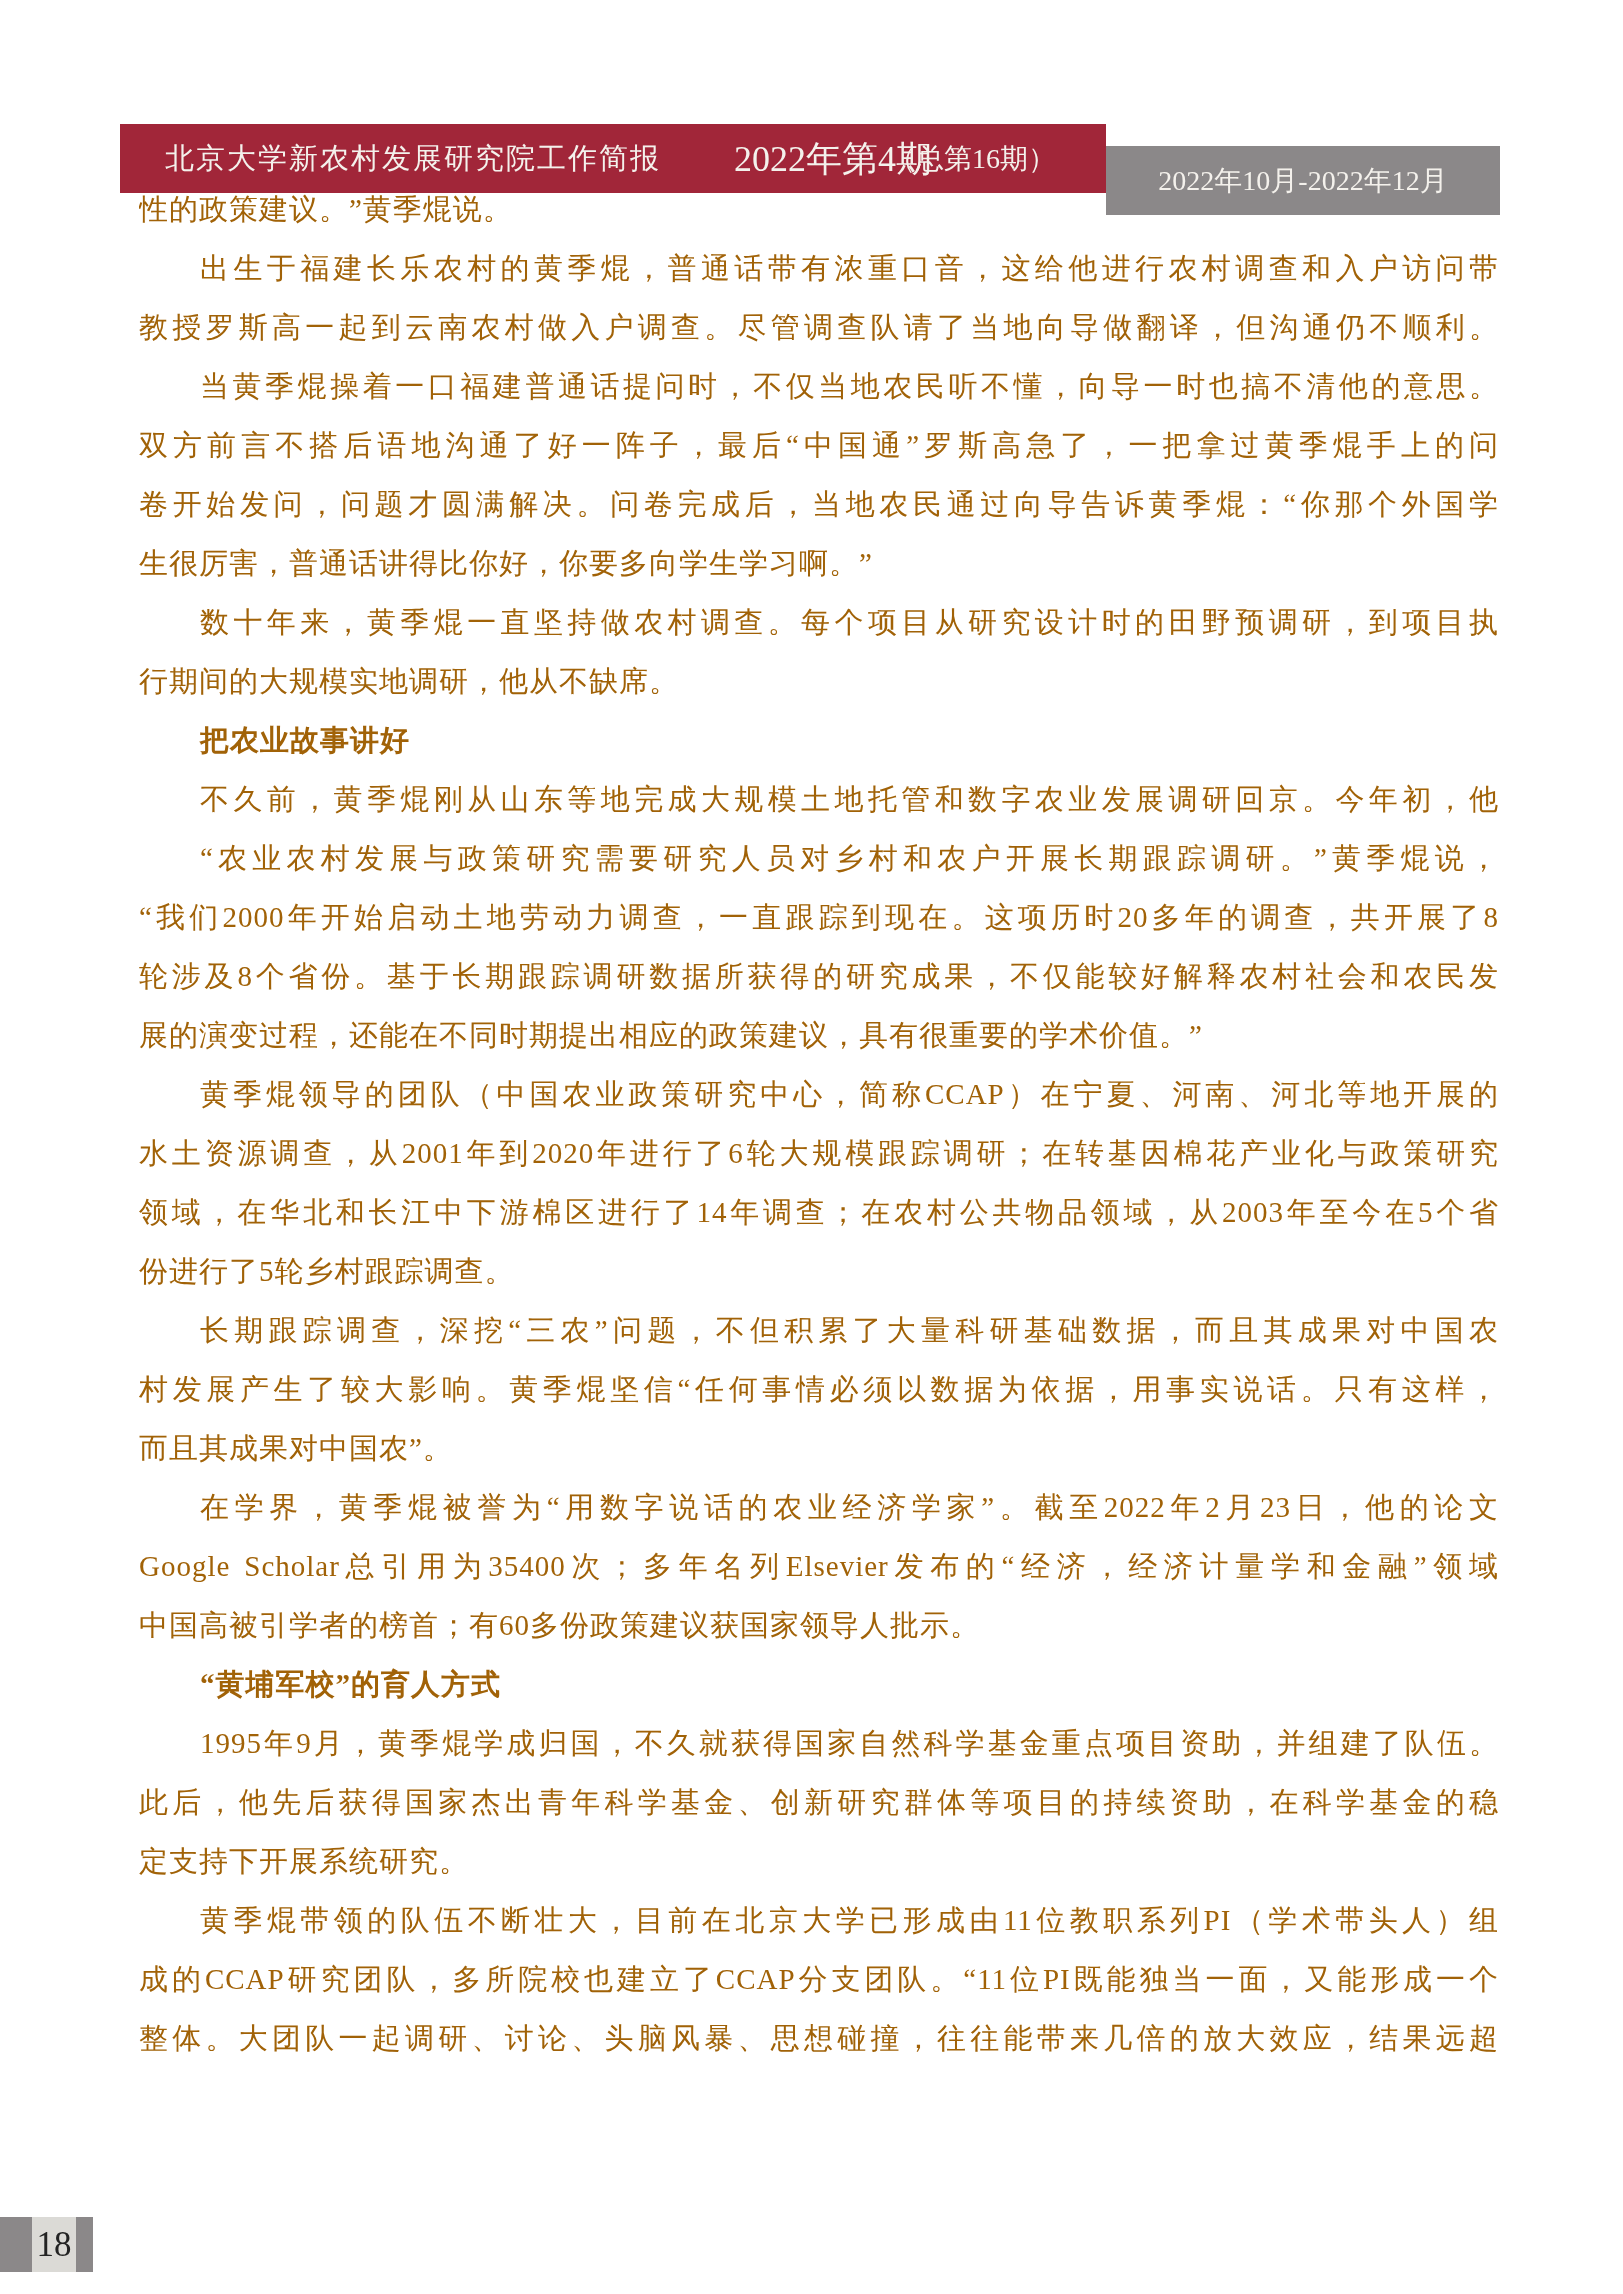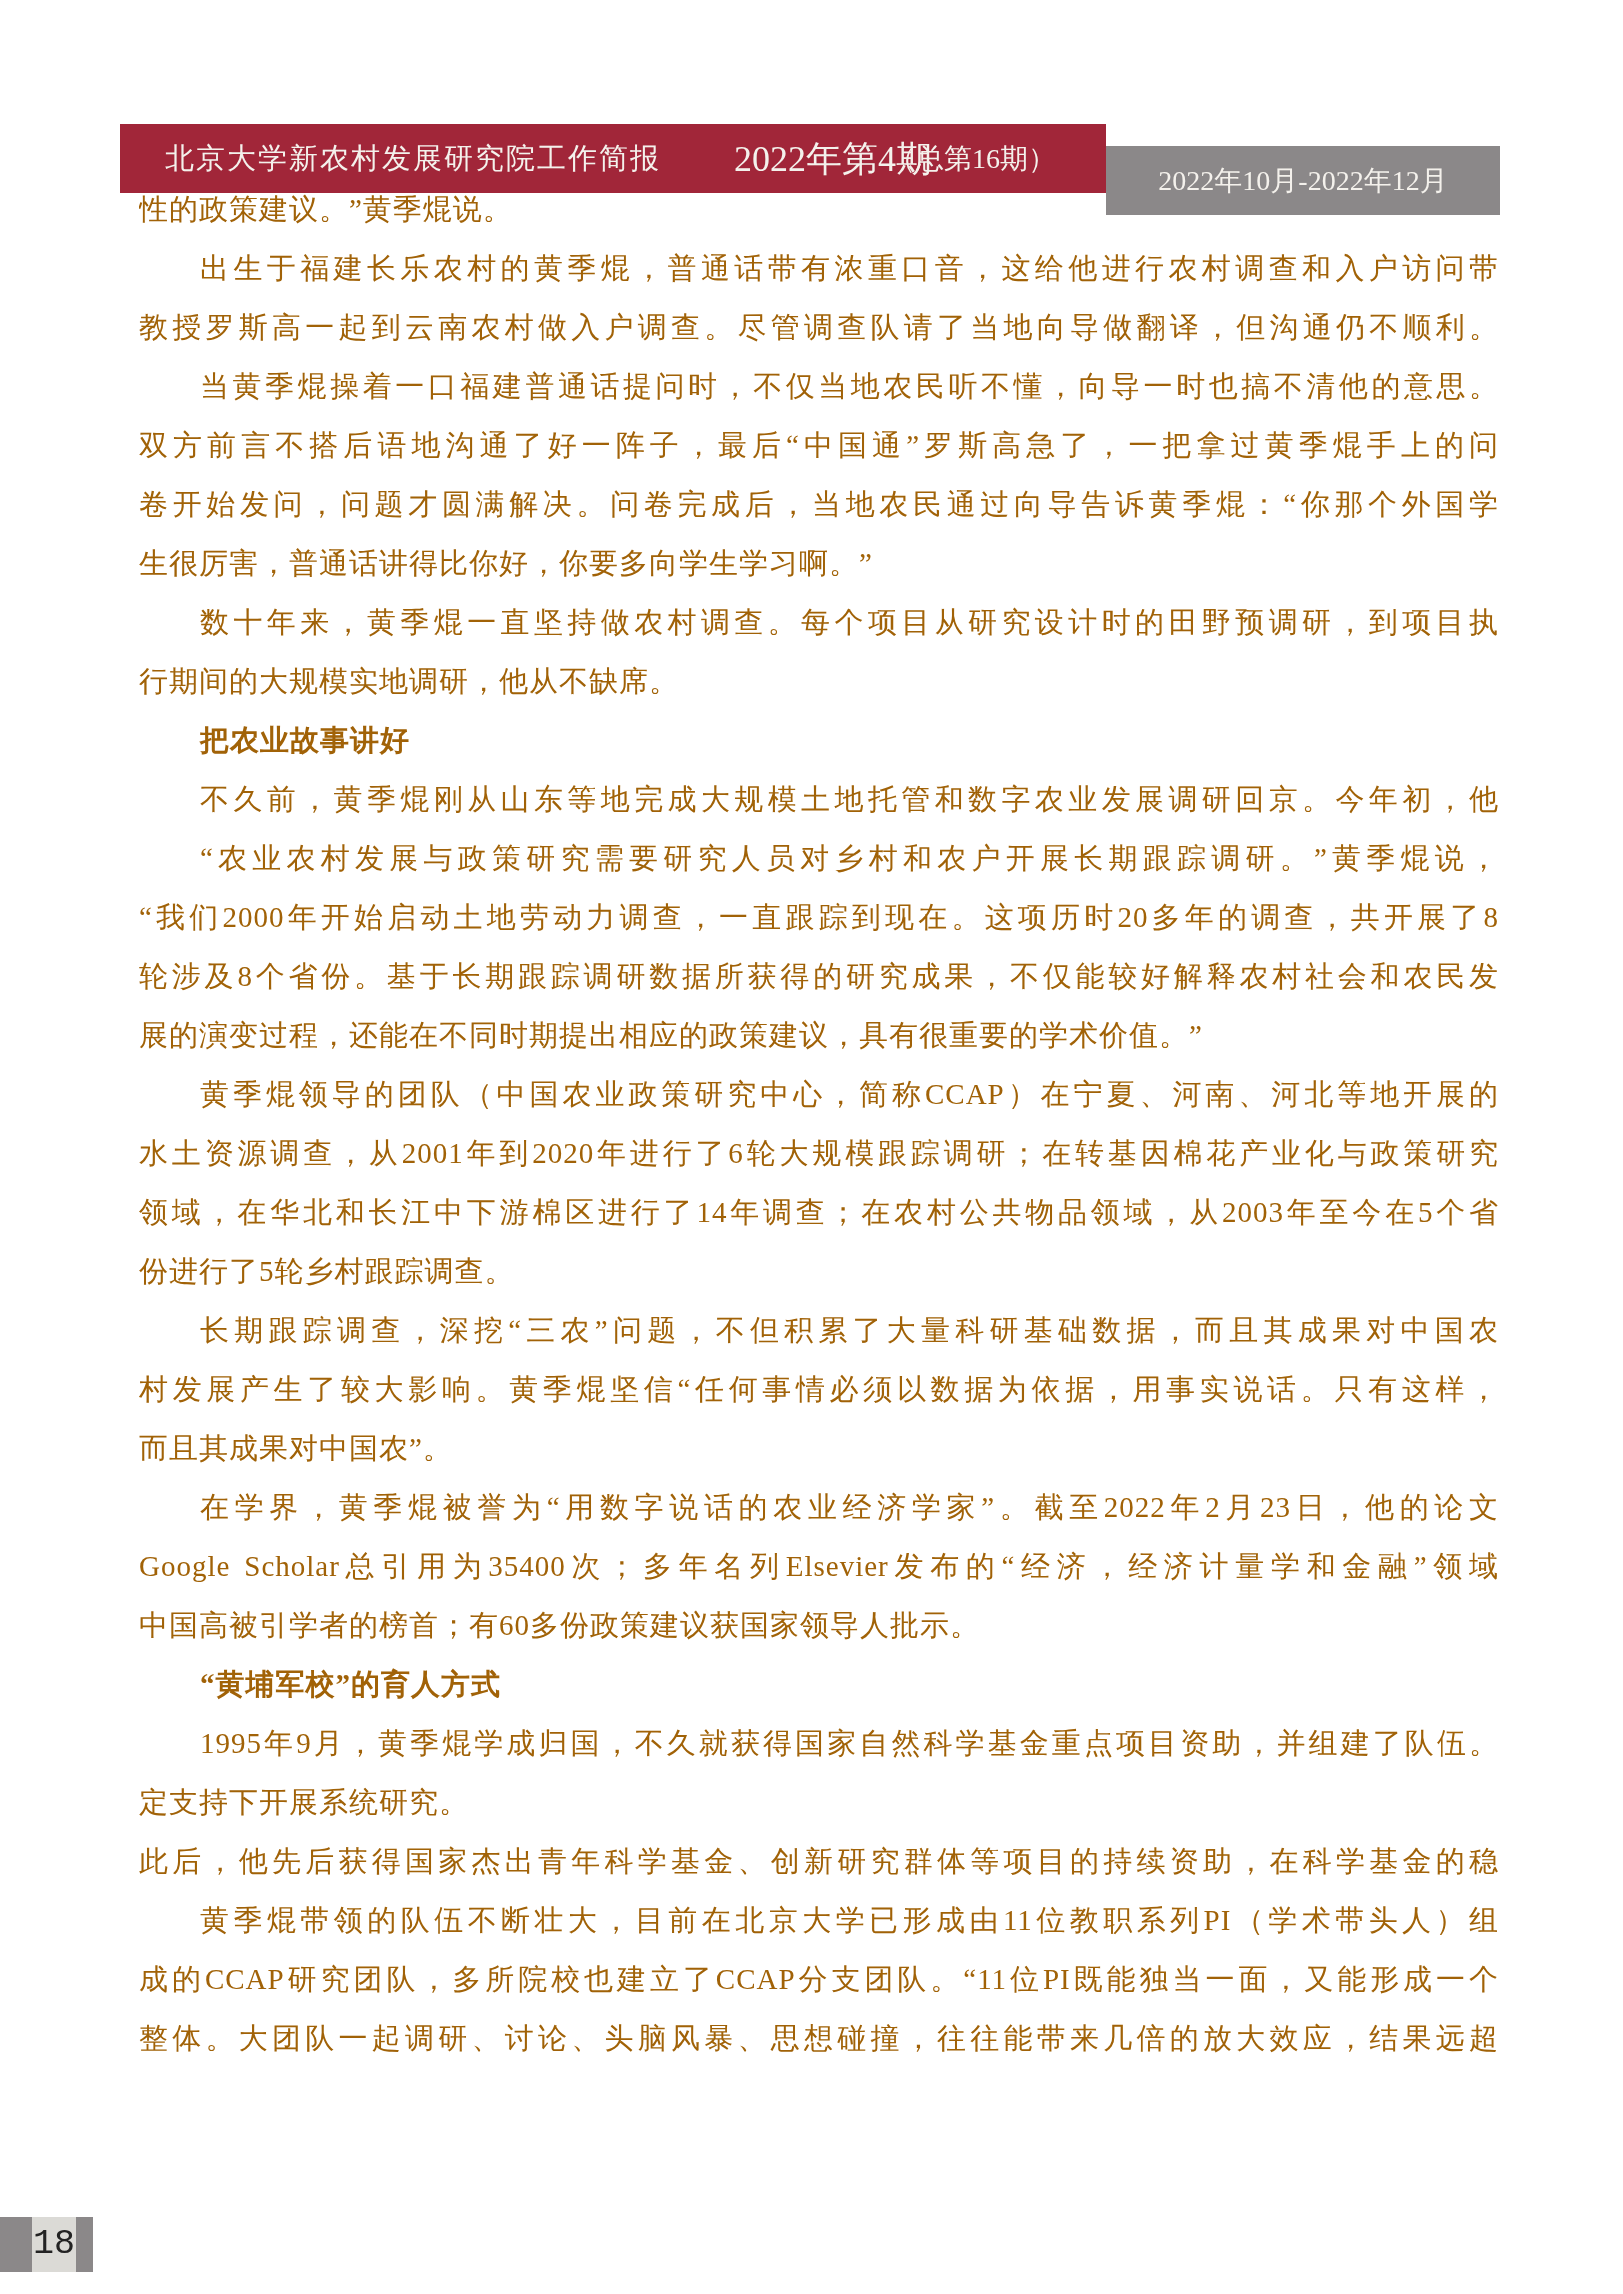--- a/index.html
+++ b/index.html
@@ -45,21 +45,21 @@
     height:59px;line-height:59px;font-size:29px;
     text-align:justify;text-align-last:left;
     overflow:hidden;white-space:normal;
     letter-spacing:1px;
   }
   .line.fill{text-align-last:justify;}
   .line.indent{text-indent:61px;}
   .line.bold{font-weight:700;}
 
   
-  .footer-badge{position:absolute;left:0;top:2217px;height:55px;width:72px;font-family:Liberation Mono, monospace;}
+  .footer-badge{position:absolute;left:0;top:2217px;height:55px;width:72px;}
   .fg{position:absolute;top:0;height:55px;background:var(--gray,#8b8889);}
   .fg-left{left:0;width:32px;}
   .fg-right{left:76px;width:16.7px;}
   .fnum{
     position:absolute;left:32px;top:0;width:44px;height:55px;
     background:#dbdad6;color:#232323;
     font-size:35px;line-height:55px;text-align:center;
   }
 </style>
 </head>
@@ -99,22 +99,22 @@
       <div class="line fill">领域，在华北和长江中下游棉区进行了14年调查；在农村公共物品领域，从2003年至今在5个省</div>
       <div class="line">份进行了5轮乡村跟踪调查。</div>
       <div class="line indent fill">长期跟踪调查，深挖“三农”问题，不但积累了大量科研基础数据，而且其成果对中国农</div>
       <div class="line fill">村发展产生了较大影响。黄季焜坚信“任何事情必须以数据为依据，用事实说话。只有这样，</div>
       <div class="line">而且其成果对中国农”。</div>
       <div class="line indent fill">在学界，黄季焜被誉为“用数字说话的农业经济学家”。截至2022年2月23日，他的论文</div>
       <div class="line fill">Google Scholar总引用为35400次；多年名列Elsevier发布的“经济，经济计量学和金融”领域</div>
       <div class="line">中国高被引学者的榜首；有60多份政策建议获国家领导人批示。</div>
       <div class="line indent bold">“黄埔军校”的育人方式</div>
       <div class="line indent fill">1995年9月，黄季焜学成归国，不久就获得国家自然科学基金重点项目资助，并组建了队伍。</div>
+      <div class="line fill">此后，他先后获得国家杰出青年科学基金、创新研究群体等项目的持续资助，在科学基金的稳</div>
       <div class="line">定支持下开展系统研究。</div>
-      <div class="line fill">此后，他先后获得国家杰出青年科学基金、创新研究群体等项目的持续资助，在科学基金的稳</div>
       <div class="line indent fill">黄季焜带领的队伍不断壮大，目前在北京大学已形成由11位教职系列PI（学术带头人）组</div>
       <div class="line fill">成的CCAP研究团队，多所院校也建立了CCAP分支团队。“11位PI既能独当一面，又能形成一个</div>
       <div class="line fill">整体。大团队一起调研、讨论、头脑风暴、思想碰撞，往往能带来几倍的放大效应，结果远超</div>
     </main>
 
   <footer class="footer-badge">
     <span class="fg fg-left"></span>
     <span class="fnum">18</span>
     <span class="fg fg-right"></span>
   </footer>

